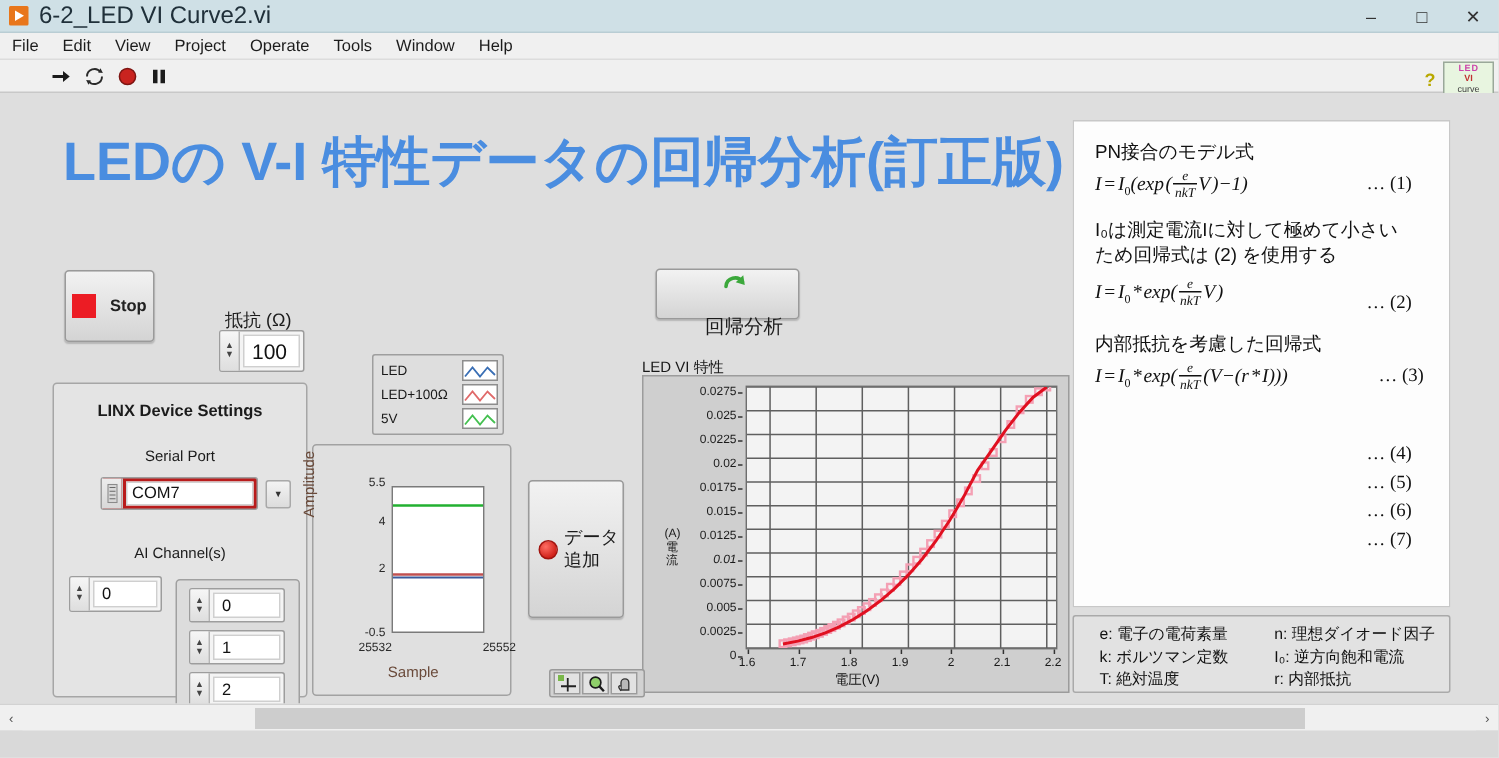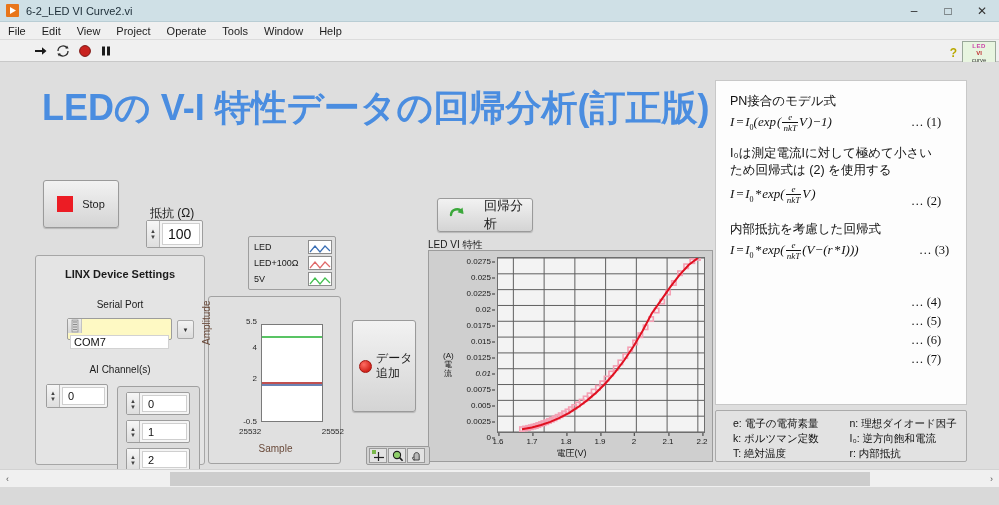--- a/index.html
+++ b/index.html
@@ -15,21 +15,21 @@
     position:absolute; left:0; top:0; width:999px; height:22px;
     background:#cfe0e6; display:flex; align-items:center;
     border-bottom:1px solid #b9cdd4;
   }
   .tb-icon {
     width:13px; height:13px; margin-left:6px; background:#e8761b;
     display:flex; align-items:center; justify-content:center;
     border-radius:1px;
   }
   .tb-icon svg { display:block; }
-  .tb-title { font-size:11px; color:#20303a; margin-left:7px; }
+  .tb-title { font-size:16px; color:#20303a; margin-left:7px; }
   .tb-buttons { margin-left:auto; display:flex; height:22px; }
   .tb-btn {
     width:34px; height:22px; display:flex; align-items:center;
     justify-content:center; font-size:12px; color:#333;
   }
 
   
   .menubar {
     position:absolute; left:0; top:22px; width:999px; height:18px;
     background:#f0f0f0; display:flex; align-items:center;
@@ -85,21 +85,21 @@
     white-space:nowrap;
   }
 
   
   .lv-btn {
     position:absolute; background:linear-gradient(#f2f2f2,#d4d4d4);
     border:1px solid #9a9a9a; border-radius:3px;
     box-shadow: 0 1px 1px rgba(0,0,0,0.18);
     display:flex; align-items:center; justify-content:center;
   }
-  .stop-btn { left:43px; top:180px; width:76px; height:48px; }
+  .stop-btn { left:43px; top:180px; width:60px; height:48px;font-weight:bold; }
   .stop-sq { width:16px; height:16px; background:#ec1c24; margin-right:9px; }
   .stop-lbl { font-size:11px; color:#222; }
 
   .lbl { position:absolute; font-size:12px; color:#1b1b1b; }
 
   .numctl {
     position:absolute; display:flex; height:26px;
     border:1px solid #9d9d9d; background:#f4f4f4;
     border-radius:2px;
   }
@@ -128,23 +128,22 @@
   .linx-title {
     position:absolute; left:0; top:12px; width:100%; text-align:center;
     font-size:11px; font-weight:bold; color:#1b1b1b;
   }
   .linx-sub {
     position:absolute; width:100%; text-align:center;
     font-size:10px; color:#1b1b1b;
   }
   .combo {
     position:absolute; left:31px; top:62px; width:105px; height:22px;
-    display:flex; border:1px solid #9d9d9d; background:#fef9c3;
+    display:flex; border:1px solid #9d9d9d; background:#b91c1c;
     border-radius:2px;
-    flex-direction:column;
   }
   .combo-ico {
     width:14px; background:linear-gradient(#ececec,#d8d8d8);
     display:flex; align-items:center; justify-content:center;
     font-size:7px; color:#666; border-right:1px solid #c3c3c3;
   }
   .combo-val {
     flex:1; background:#fff; border:1px solid #d2d2d2; margin:2px;
     font-size:11px; color:#111; display:flex; align-items:center;
     padding-left:3px;
@@ -489,21 +488,21 @@
           <line x1="0" y1="60" x2="60" y2="60" stroke="#3a5a9b" stroke-width="1.4"></line>
         </svg>
       </div>
       <div class="wf-xaxis">
         <span>25532</span>
         <span>25552</span>
       </div>
       <div class="wf-xlabel">Sample</div>
     </div>
 
-    <div class="lv-btn" id="reg-btn" style="top:136px;">
+    <div class="lv-btn" id="reg-btn" style="top:117px;flex-direction:column;">
       <span>
         <svg width="18" height="18" viewBox="0 0 18 18">
           <path d="M3 11a6 6 0 0 1 11-3" stroke="#3ba83b" stroke-width="2.4" fill="none" stroke-linecap="round"></path>
           <polygon points="14.5,3.5 15.5,10 9.5,8.2" fill="#3ba83b"></polygon>
         </svg>
       </span>
       <span id="reg-lbl">回帰分析</span>
     </div>
 
     <div class="lv-btn" id="add-btn" style="top:258px;">

